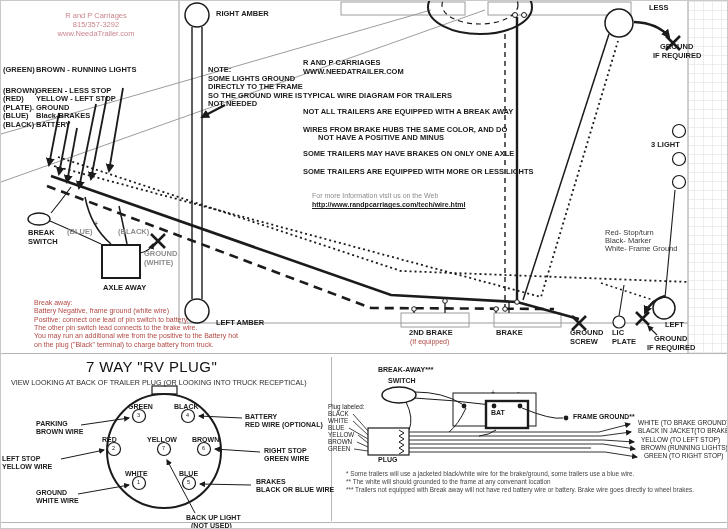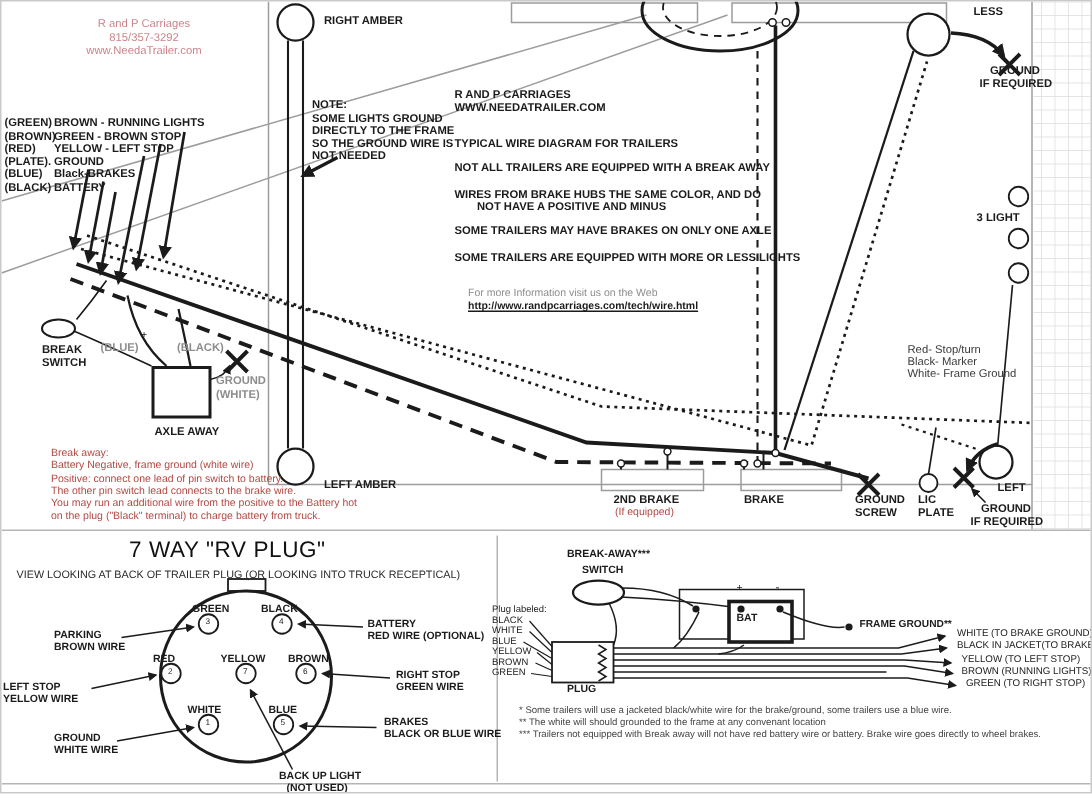--- a/index.html
+++ b/index.html
@@ -180,27 +180,27 @@
         <path d="M408,447H590"></path>
         <path d="M408,451H604L636,456" marker-end="url(#ah)"></path>
       </g>
     </g>
   </svg>
 
   <div class="lbl pink rg ctr" style="left:40px;top:11px">R and P Carriages</div>
   <div class="lbl pink rg ctr" style="left:40px;top:20px">815/357-3292</div>
   <div class="lbl pink rg ctr" style="left:40px;top:29px">www.NeedaTrailer.com</div>
 
-  <div class="legend-row" style="left:2px;top:76px">
+  <div class="legend-row" style="left:2px;top:64px">
       <span class="legend-c1">(GREEN)</span>
       <span>BROWN - RUNNING LIGHTS</span>
     </div>
   <div class="legend-row" style="left:2px;top:85px">
       <span class="legend-c1">(BROWN)</span>
-      <span>GREEN - BROWN STOP</span>
+      <span>GREEN - LESS STOP</span>
     </div>
   <div class="legend-row" style="left:2px;top:93px">
       <span class="legend-c1">(RED)</span>
       <span>YELLOW - LEFT STOP</span>
     </div>
   <div class="legend-row" style="left:2px;top:102px">
       <span class="legend-c1">(PLATE).</span>
       <span>GROUND</span>
     </div>
   <div class="legend-row" style="left:2px;top:110px">

